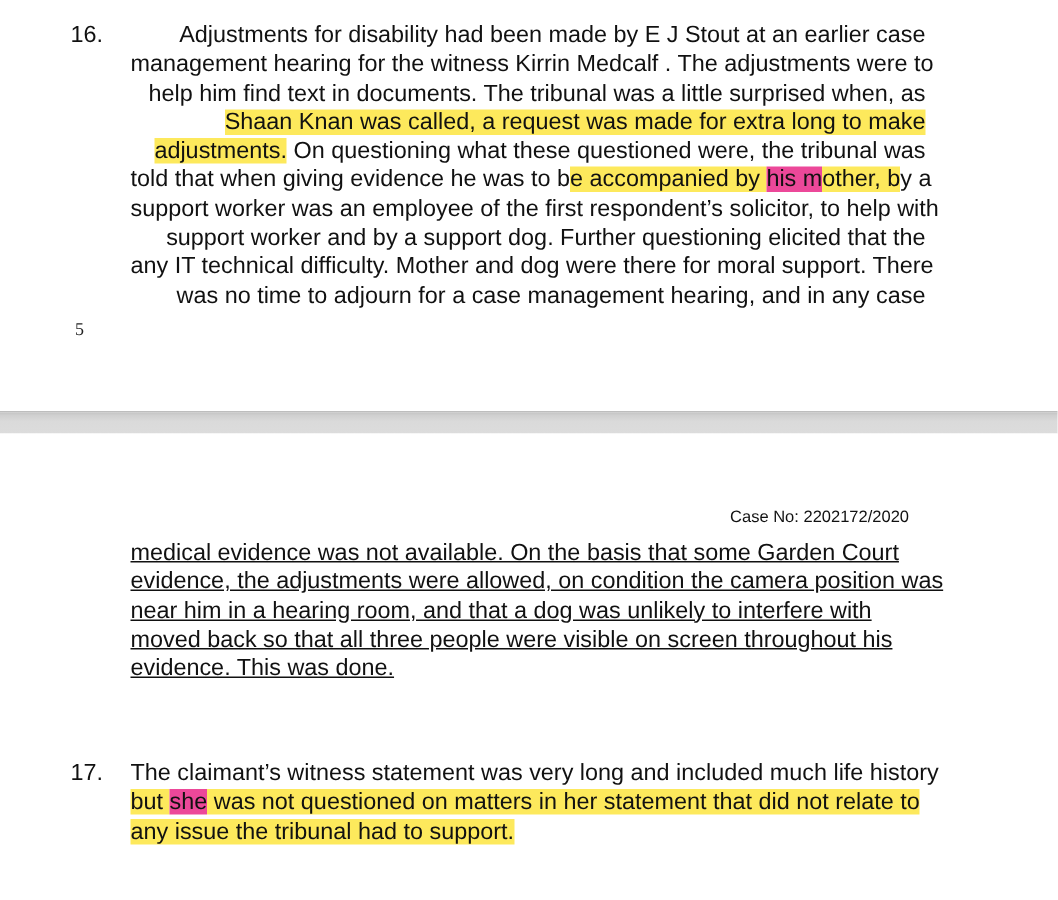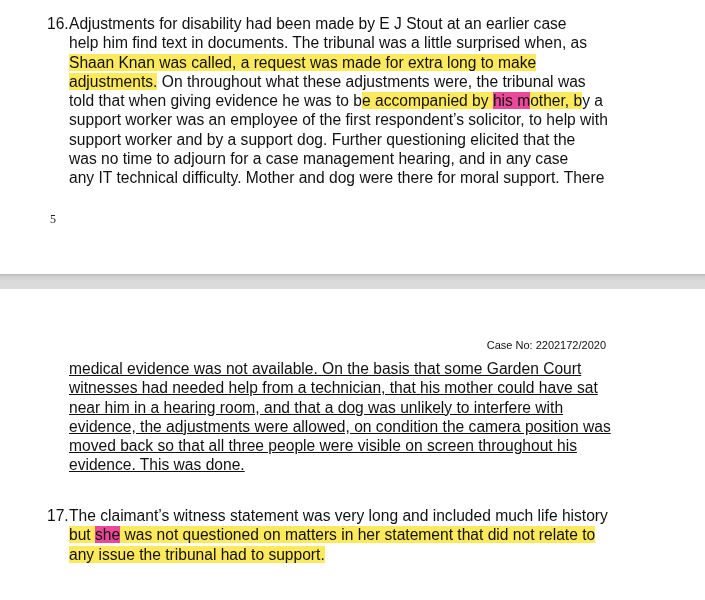--- a/index.html
+++ b/index.html
@@ -4,77 +4,77 @@
   <style>
     html, body { margin: 0; padding: 0; }
     body {
       width: 705px; height: 600px; overflow: hidden;
       background: #ffffff;
       font-family: "Liberation Sans", sans-serif;
       color: #111111;
       position: relative;
     }
     .page { position: absolute; left: 0; width: 705px; background: #fff; }
-    .page1 { top: 0; height: 260px; }
+    .page1 { top: 0; height: 260px; text-align: right; }
     .page-gap {
       position: absolute; left: 0; top: 274px; width: 705px; height: 15px;
       background: linear-gradient(to bottom, #c4c4c4 0px, #d0d0d0 2px, #dadada 6px, #dcdcdc 14px, #d6d6d6 15px);
       border-top: 1px solid #bdbdbd;
       box-sizing: border-box;
     }
     .page2 { top: 289px; height: 311px; }
     .para {
       position: absolute; left: 47px; width: 570px;
       font-size: 15.6px; line-height: 19.3px;
     }
     .para .num { position: absolute; left: 0; top: 0; }
-    .para .body { margin-left: 22px; display: block; }
+    .para .body { margin-left: 40px; display: block; }
     .line { display: block; white-space: nowrap; height: 19.3px; }
     .hl { background: #fde95c; }
     .hl-red { background: #ec4899; }
     .margin-num {
       position: absolute; left: 50px; top: 212px;
       font-family: "Liberation Serif", serif; font-size: 12px; color: #222;
     }
     .case-no {
       position: absolute; right: 99px; top: 50px;
       font-weight: normal; font-size: 11px; color: #111;
     }
   </style>
 </head>
 <body>
 
 <div class="page page1">
   <div class="para" style="top:14px;">
     <span class="num">16.</span>
     <div class="body">
         <span class="line"><span>Adjustments for disability had been made by E J Stout at an earlier case</span></span>
+        <span class="line"><span>management hearing for the witness Kirrin Medcalf . The adjustments were to</span></span>
         <span class="line"><span>help him find text in documents. The tribunal was a little surprised when, as</span></span>
         <span class="line"><span class="hl">Shaan Knan was called, a request was made for extra long to make </span></span>
-        <span class="line"><span class="hl">adjustments.</span><span> On throughout what these adjustments were, the tribunal was</span></span>
+        <span class="line"><span class="hl">adjustments.</span><span> On questioning what these questioned were, the tribunal was</span></span>
         <span class="line"><span>told that when giving evidence he was to b</span><span class="hl">e accompanied by </span><span class="hl-red">his m</span><span class="hl">other, b</span><span>y a</span></span>
         <span class="line"><span>support worker was an employee of the first respondent’s solicitor, to help with</span></span>
         <span class="line"><span>support worker and by a support dog. Further questioning elicited that the</span></span>
+        <span class="line"><span>any IT technical difficulty. Mother and dog were there for moral support. There</span></span>
         <span class="line"><span>was no time to adjourn for a case management hearing, and in any case</span></span>
-        <span class="line"><span>any IT technical difficulty. Mother and dog were there for moral support. There</span></span>
       </div>
   </div>
   <div class="margin-num">5</div>
 </div>
 
 <div class="page-gap"></div>
 
 <div class="page page2">
   <div class="case-no">Case No: 2202172/2020</div>
   <div class="para" style="top:70px;text-decoration:underline;">
     <div class="body">
         <span class="line"><span>medical evidence was not available. On the basis that some Garden Court</span></span>
-        <span class="line"><span>witnesses had needed help from a technician, that his mother could have sat</span></span>
+        <span class="line"><span>evidence, the adjustments were allowed, on condition the camera position was</span></span>
         <span class="line"><span>near him in a hearing room, and that a dog was unlikely to interfere with</span></span>
-        <span class="line"><span>evidence, the adjustments were allowed, on condition the camera position was</span></span>
         <span class="line"><span>moved back so that all three people were visible on screen throughout his</span></span>
         <span class="line"><span>evidence. This was done.</span></span>
       </div>
   </div>
   <div class="para" style="top:217px;">
     <span class="num">17.</span>
     <div class="body">
         <span class="line"><span>The claimant’s witness statement was very long and included much life history</span></span>
         <span class="line"><span class="hl">but </span><span class="hl-red">she</span><span class="hl"> was not questioned on matters in her statement that did not relate to</span></span>
         <span class="line"><span class="hl">any issue the tribunal had to support. </span></span>

